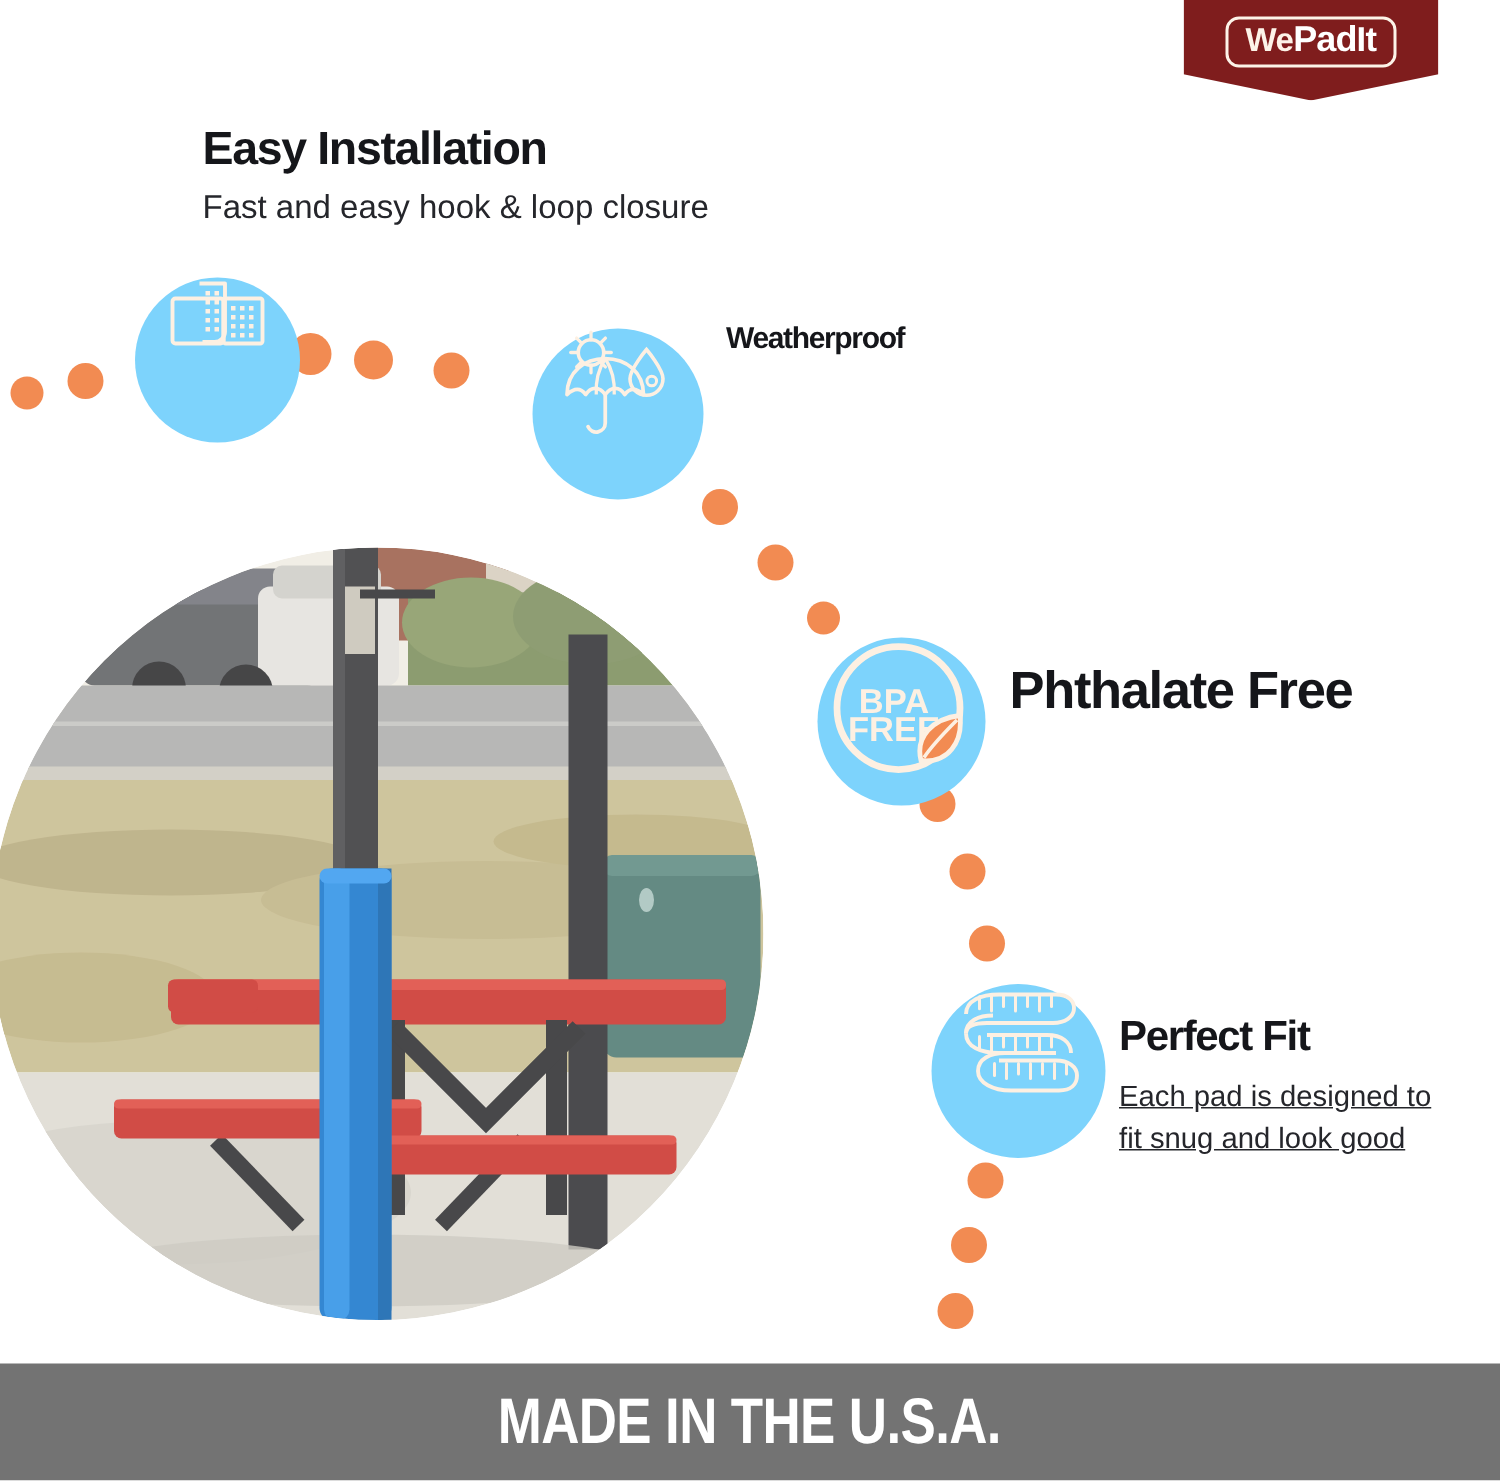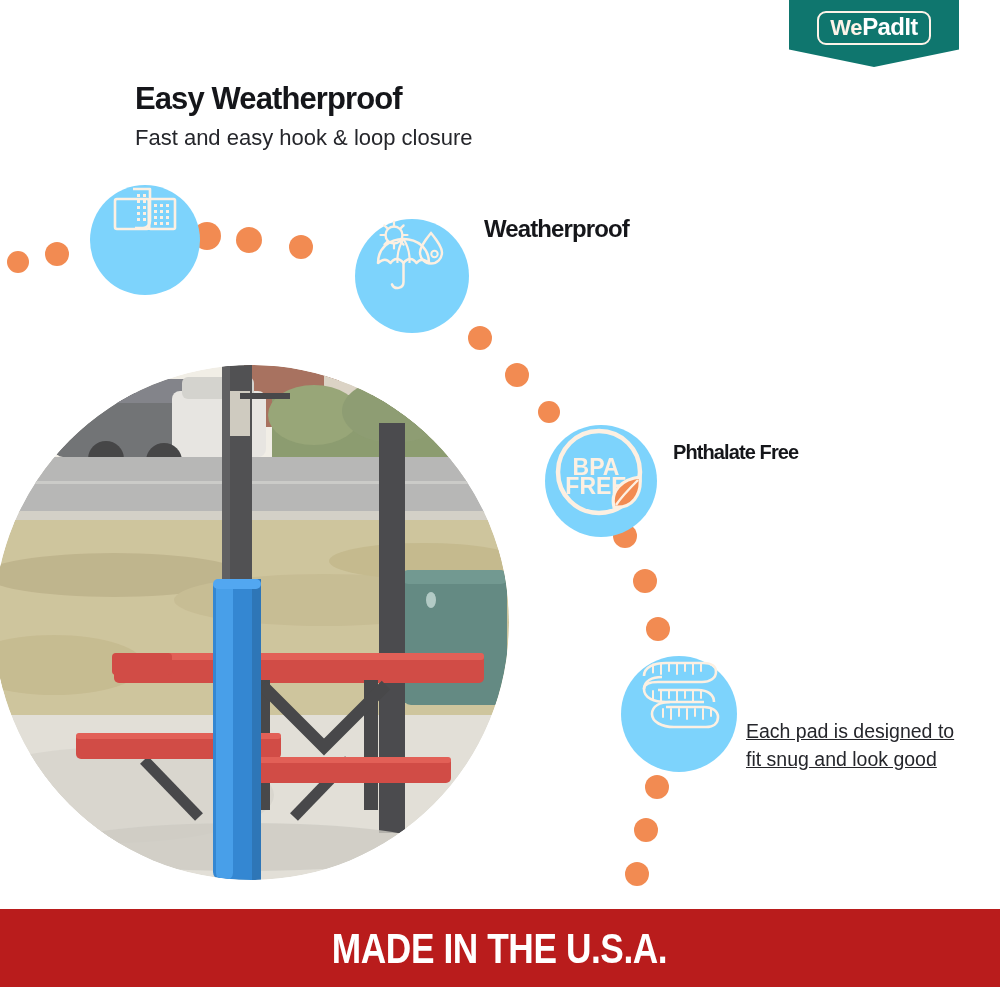--- a/index.html
+++ b/index.html
@@ -8,21 +8,21 @@
     font-family:"Liberation Sans", sans-serif;
     background:#ffffff;
     position:relative;
     overflow:hidden;
   }
   #stage { position:absolute; inset:0; width:1000px; height:987px; }
 
   
   .logo-badge {
     position:absolute; left:789px; top:0px; width:170px; height:67px;
-    background:#0f766e;
+    background:#7f1d1d;
     clip-path: polygon(0 0, 100% 0, 100% 74%, 50% 100%, 0 74%);
     display:flex; align-items:flex-start; justify-content:center;
   }
   .logo-inner {
     margin-top:11px;
     border:2.5px solid #FDF3E8;
     border-radius:9px;
     padding:2px 11px 4px 11px;
     display:flex; align-items:baseline;
     line-height:1;
@@ -41,24 +41,24 @@
   }
   .feature-desc {
     position:absolute;
     color:#25262B;
     font-weight:400;
   }
 
   #t-easy   { left:135px; top:81px;  font-size:31px; }
   #d-easy   { left:135px; top:125px; font-size:22px; }
 
-  #t-weather{ left:484px; top:215px; font-size:24px; }
+  #t-weather{ left:484px; top:215px; font-size:20px; }
   #d-weather{ left:484px; top:257px; font-size:19.5px; line-height:1.42; width:420px; }
 
-  #t-phth   { left:673px; top:441px; font-size:20px; }
+  #t-phth   { left:673px; top:441px; font-size:35px; }
   #d-phth   { left:673px; top:483px; font-size:19.5px; line-height:1.44; width:270px; }
 
   #t-fit    { left:746px; top:675px; font-size:28px; }
   #d-fit    { left:746px; top:717px; font-size:19.5px; line-height:1.44; width:225px;text-decoration:underline; }
 
   
   .icon-circle {
     position:absolute;
     background:#7dd3fc;
     border-radius:50%;
@@ -76,21 +76,21 @@
   
   #photo {
     position:absolute; left:-6px; top:365px; width:515px; height:515px;
     border-radius:50%; overflow:hidden;
   }
   #photo svg { display:block; }
 
   
   #usa-banner {
     position:absolute; left:0; top:909px; width:1000px; height:78px;
-    background:#b91c1c;
+    background:#737373;
     display:flex; align-items:center; justify-content:center;
   }
   #usa-text {
     color:#FFFFFF; font-size:43px; font-weight:900;
     letter-spacing:-.5px;
     transform:scaleX(.82);
     white-space:nowrap;
   }
 </style>
 </head>
@@ -116,21 +116,21 @@
       <div class="trail-dot" style="left: 505px; top: 363px; width: 24px; height: 24px; background: rgb(242, 139, 82);"></div>
       <div class="trail-dot" style="left: 538px; top: 401px; width: 22px; height: 22px; background: rgb(242, 139, 82);"></div>
       <div class="trail-dot" style="left: 613px; top: 524px; width: 24px; height: 24px; background: rgb(242, 139, 82);"></div>
       <div class="trail-dot" style="left: 633px; top: 569px; width: 24px; height: 24px; background: rgb(242, 139, 82);"></div>
       <div class="trail-dot" style="left: 646px; top: 617px; width: 24px; height: 24px; background: rgb(242, 139, 82);"></div>
       <div class="trail-dot" style="left: 645px; top: 775px; width: 24px; height: 24px; background: rgb(242, 139, 82);"></div>
       <div class="trail-dot" style="left: 634px; top: 818px; width: 24px; height: 24px; background: rgb(242, 139, 82);"></div>
       <div class="trail-dot" style="left: 625px; top: 862px; width: 24px; height: 24px; background: rgb(242, 139, 82);"></div>
     </div>
 
-  <h2 class="feature-title" id="t-easy">Easy Weatherproof</h2>
+  <h2 class="feature-title" id="t-easy">Easy Installation</h2>
   <p class="feature-desc" id="d-easy">Fast and easy hook &amp; loop closure</p>
 
   <div class="icon-circle" id="ic-install">
     <svg width="64" height="56" viewBox="0 0 64 56" fill="none" aria-hidden="true">
       <rect x="2" y="14" width="34" height="30" rx="2" stroke="#FDF0E2" stroke-width="2.6"></rect>
       <rect x="36" y="14" width="26" height="30" rx="1.5" stroke="#FDF0E2" stroke-width="2.6"></rect>
       <path d="M20 4 h17 v32 a7 7 0 0 1 -7 7 h-8" stroke="#FDF0E2" stroke-width="2.6" fill="none" stroke-linejoin="round"></path>
       <g fill="#FDF0E2">
         <rect x="24" y="9" width="3" height="3"></rect>
           <rect x="30" y="9" width="3" height="3"></rect>
@@ -194,20 +194,21 @@
   <div class="icon-circle" id="ic-bpa">
     <svg width="98" height="98" viewBox="0 0 98 98" fill="none" aria-hidden="true">
       <circle cx="47" cy="47" r="41" stroke="#FDF0E2" stroke-width="4.5"></circle>
       <text x="44" y="50" text-anchor="middle" fill="#FDF0E2" font-family="Liberation Sans, sans-serif" font-size="23" font-weight="700">BPA</text>
       <text x="44" y="69" text-anchor="middle" fill="#FDF0E2" font-family="Liberation Sans, sans-serif" font-size="23" font-weight="700">FREE</text>
       <path d="M62 82 C58 66 70 54 88 52 C90 70 80 84 62 82 z" fill="#F28B52" stroke="#FDF0E2" stroke-width="3.2"></path>
       <path d="M64 80 C70 71 78 63 86 55" stroke="#FDF0E2" stroke-width="2.4"></path>
     </svg>
   </div>
 
+  <h2 class="feature-title" id="t-fit">Perfect Fit</h2>
   <p class="feature-desc" id="d-fit">Each pad is designed to fit snug and look good</p>
 
   <div class="icon-circle" id="ic-fit">
     <svg width="86" height="80" viewBox="0 0 86 80" fill="none" aria-hidden="true">
       <g stroke="#FDF0E2" stroke-width="2.6" fill="none" stroke-linejoin="round">
         <path d="M8 20 C8 11 18 7 30 7 L68 7 C76 7 80 11 80 16 C80 22 74 26 66 26 L22 26 C13 26 8 28 8 33"></path>
         <path d="M8 33 C8 42 18 46 30 46 L68 46"></path>
         <path d="M8 33 C8 25 16 21 26 21"></path>
         <path d="M78 46 C78 39 72 34 62 34 L22 34"></path>
         <path d="M16 58 C16 50 24 46 34 46"></path>

